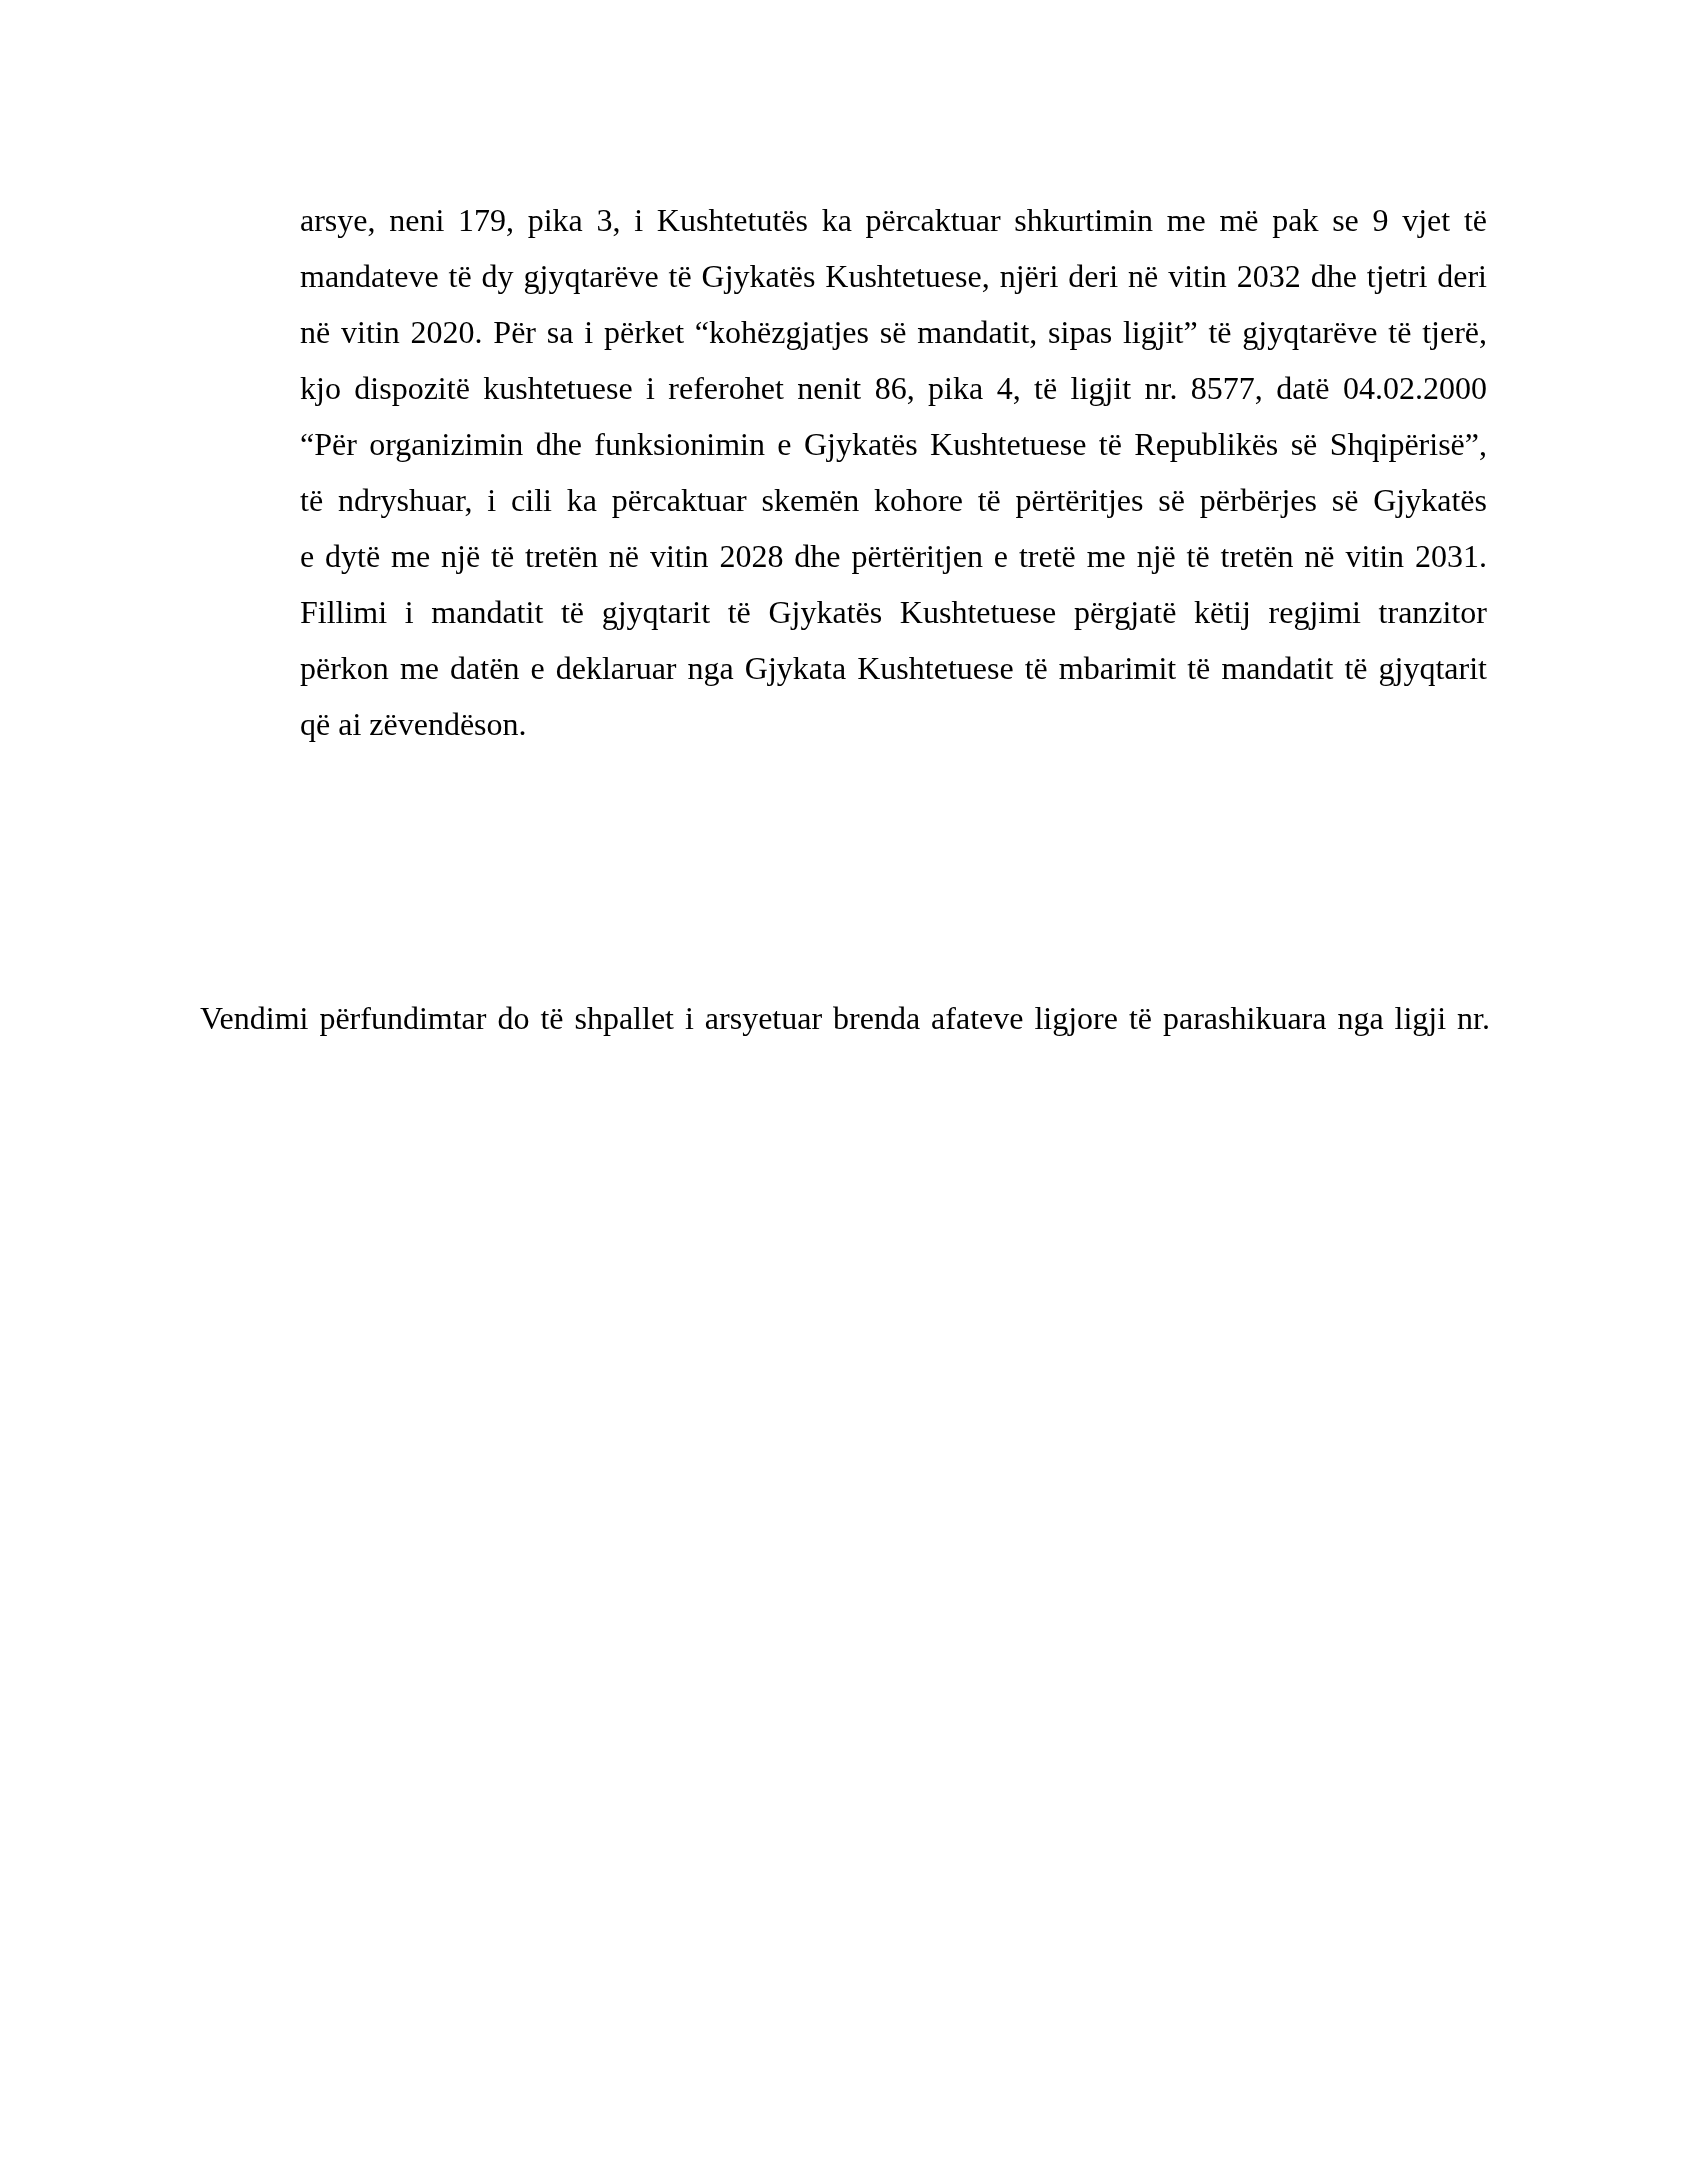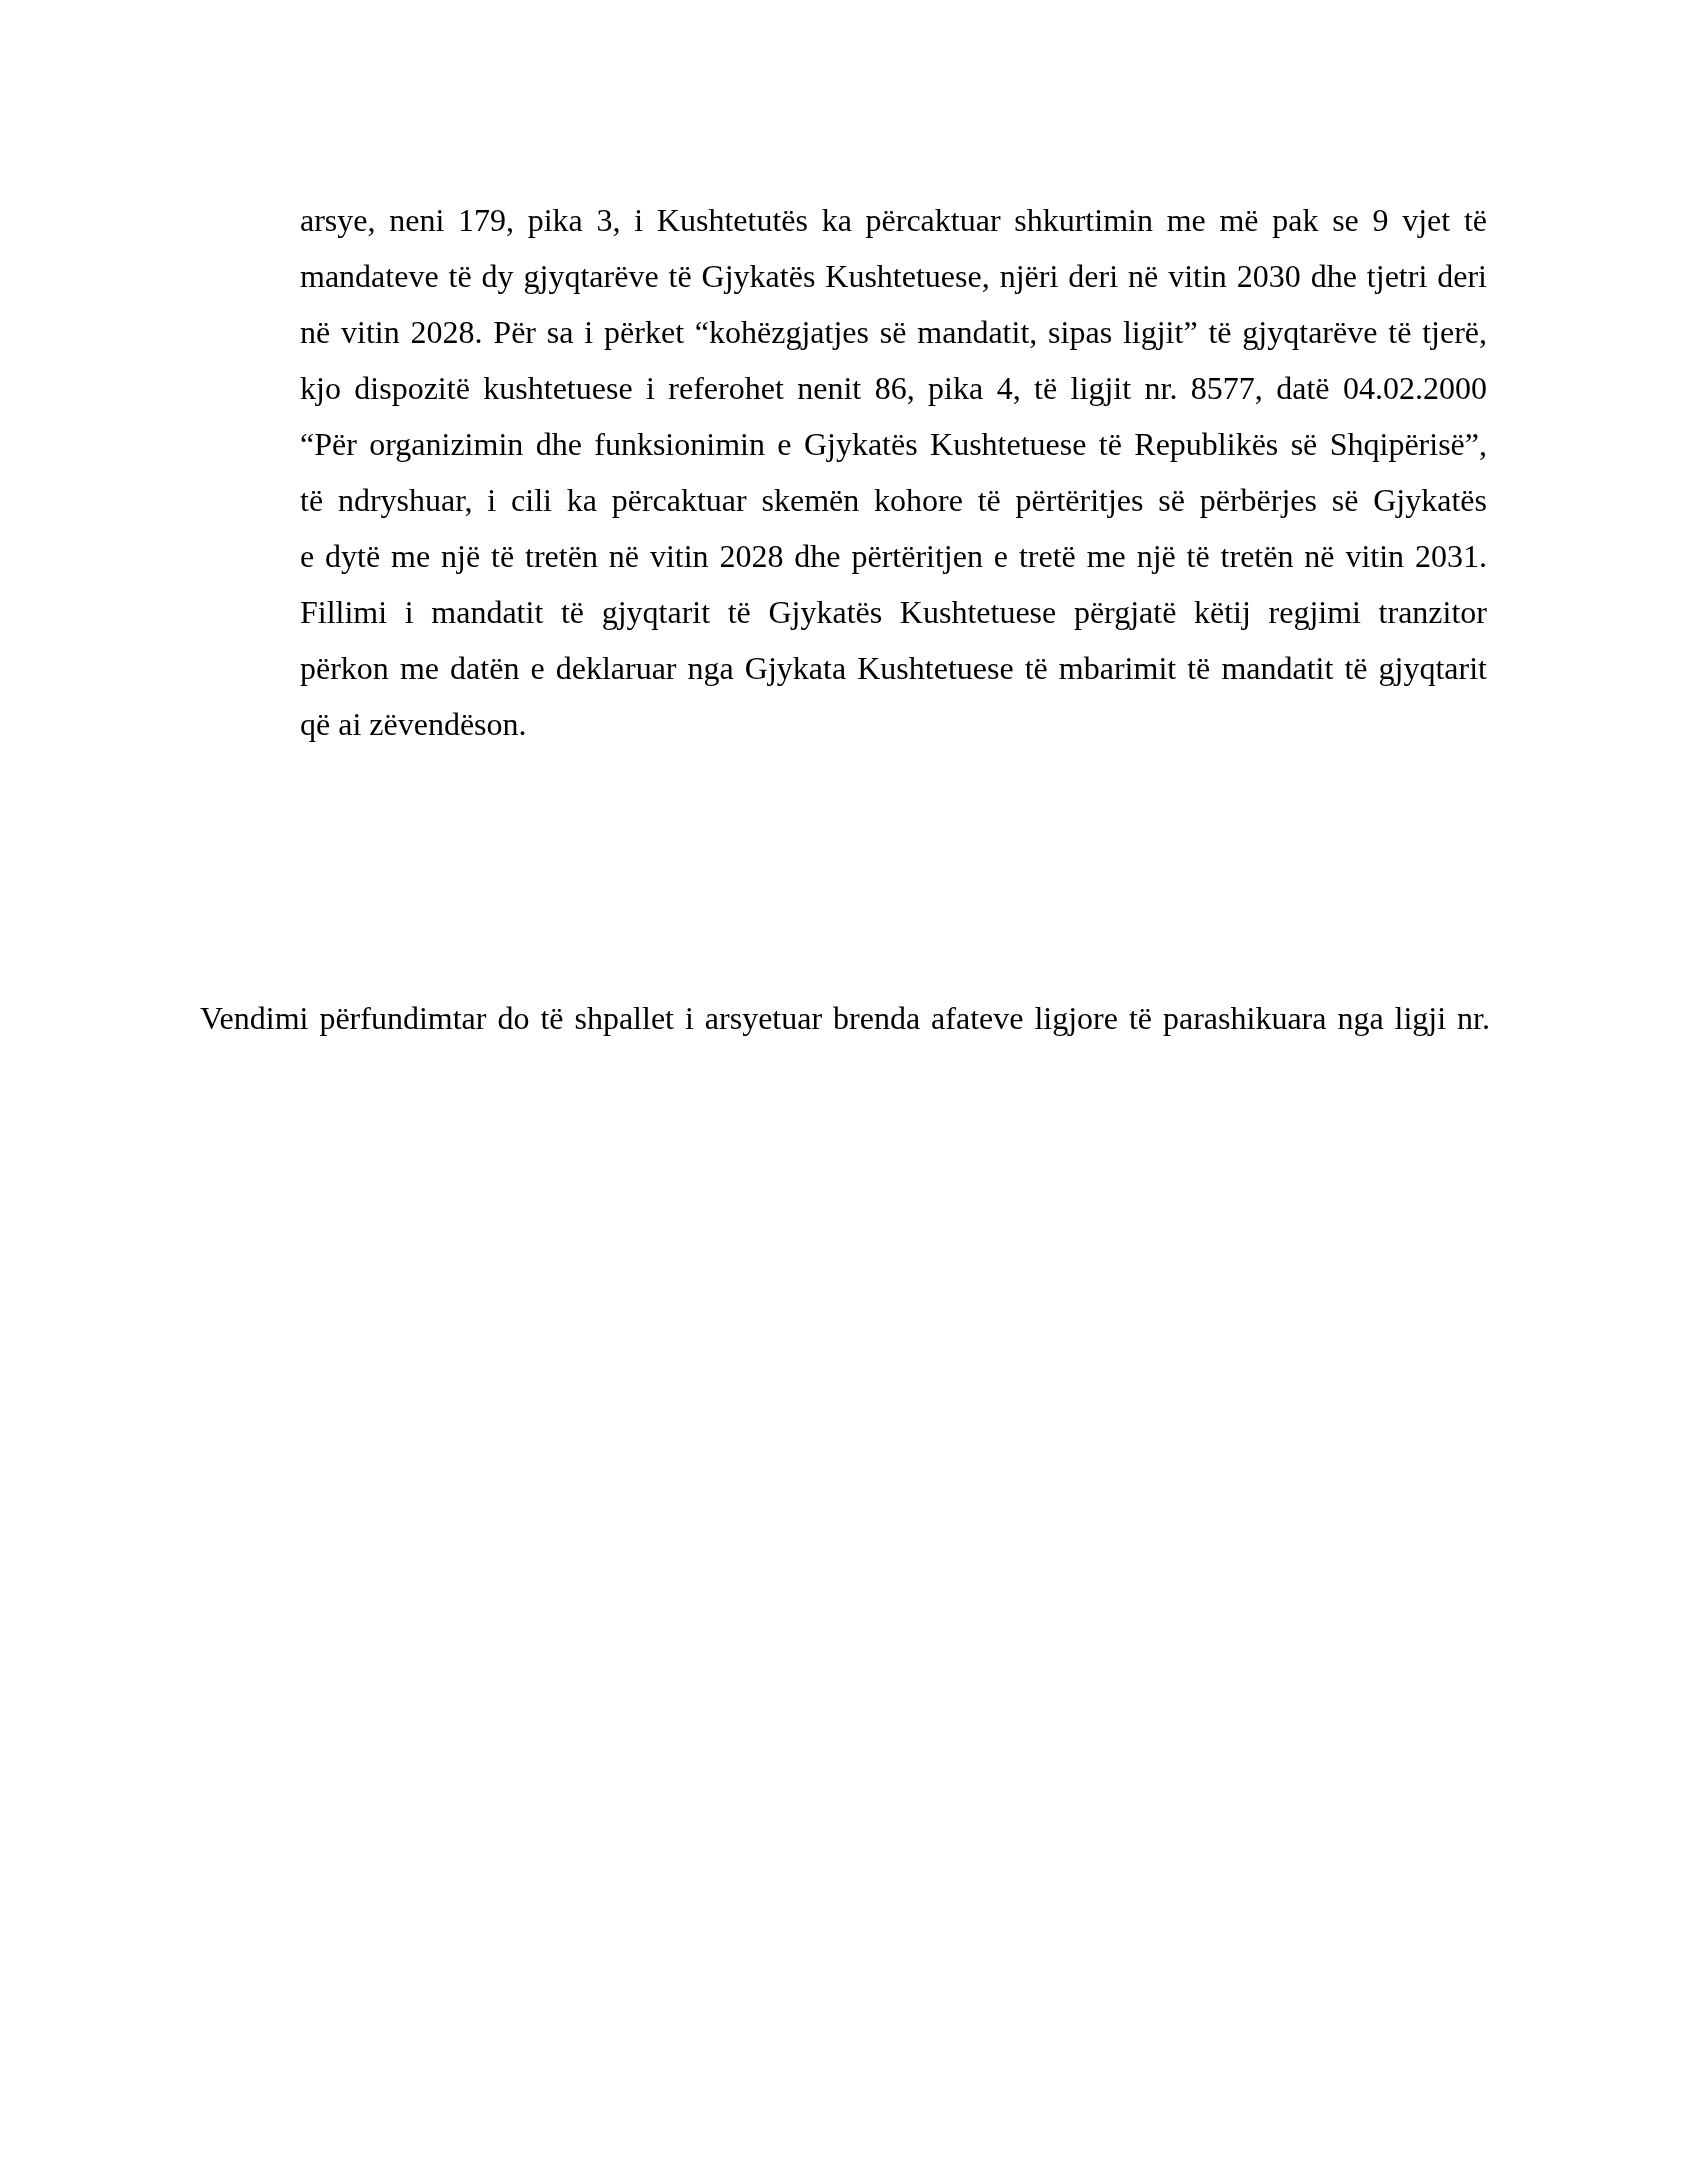--- a/index.html
+++ b/index.html
@@ -42,22 +42,22 @@
   .italic {
   }
 </style>
 </head>
 <body>
 
 <div class="page" style="background: rgb(255, 255, 255); color: rgb(0, 0, 0);">
 
   <div class="para para-indented">
     <div class="line">arsye, neni 179, pika 3, i Kushtetutës ka përcaktuar shkurtimin me më pak se 9 vjet të</div>
-    <div class="line">mandateve të dy gjyqtarëve të Gjykatës Kushtetuese, njëri deri në vitin 2030 dhe tjetri deri</div>
-    <div class="line"><span>në vitin 2028. Për sa i përket “</span><span class="italic">kohëzgjatjes së mandatit, sipas ligjit</span><span>” të gjyqtarëve të tjerë,</span></div>
+    <div class="line">mandateve të dy gjyqtarëve të Gjykatës Kushtetuese, njëri deri në vitin 2032 dhe tjetri deri</div>
+    <div class="line"><span>në vitin 2020. Për sa i përket “</span><span class="italic">kohëzgjatjes së mandatit, sipas ligjit</span><span>” të gjyqtarëve të tjerë,</span></div>
     <div class="line">kjo dispozitë kushtetuese i referohet nenit 86, pika 4, të ligjit nr. 8577, datë 04.02.2000</div>
     <div class="line">“Për organizimin dhe funksionimin e Gjykatës Kushtetuese të Republikës së Shqipërisë”,</div>
     <div class="line">të ndryshuar, i cili ka përcaktuar skemën kohore të përtëritjes së përbërjes së Gjykatës</div>
     <div class="line">e dytë me një të tretën në vitin 2028 dhe përtëritjen e tretë me një të tretën në vitin 2031.</div>
     <div class="line">Fillimi i mandatit të gjyqtarit të Gjykatës Kushtetuese përgjatë këtij regjimi tranzitor</div>
     <div class="line">përkon me datën e deklaruar nga Gjykata Kushtetuese të mbarimit të mandatit të gjyqtarit</div>
     <div class="line last-left">që ai zëvendëson.</div>
   </div>
 
   <div class="para para-full">

